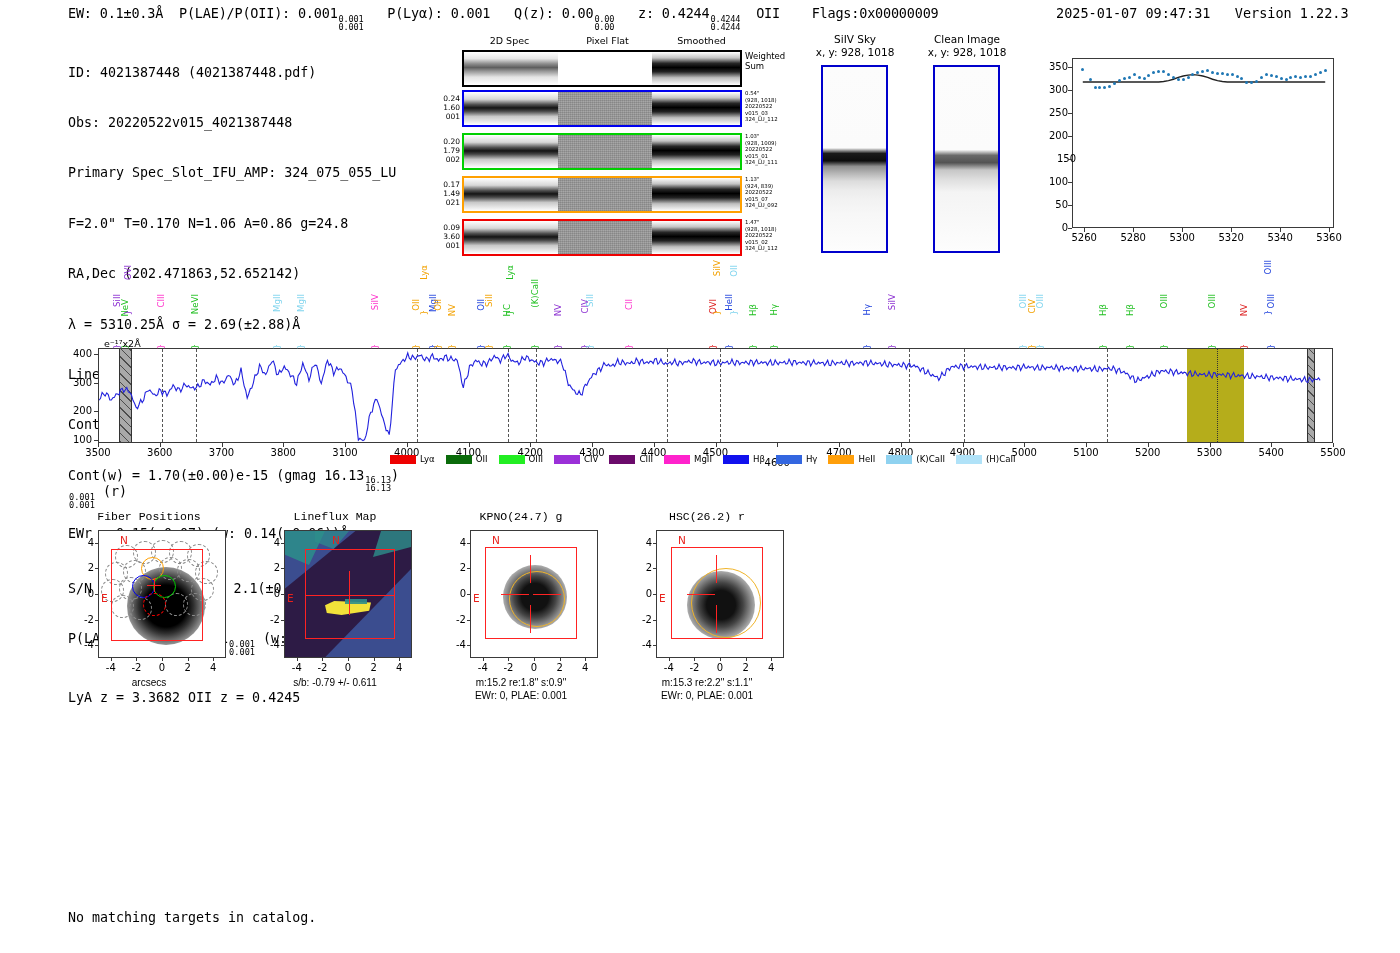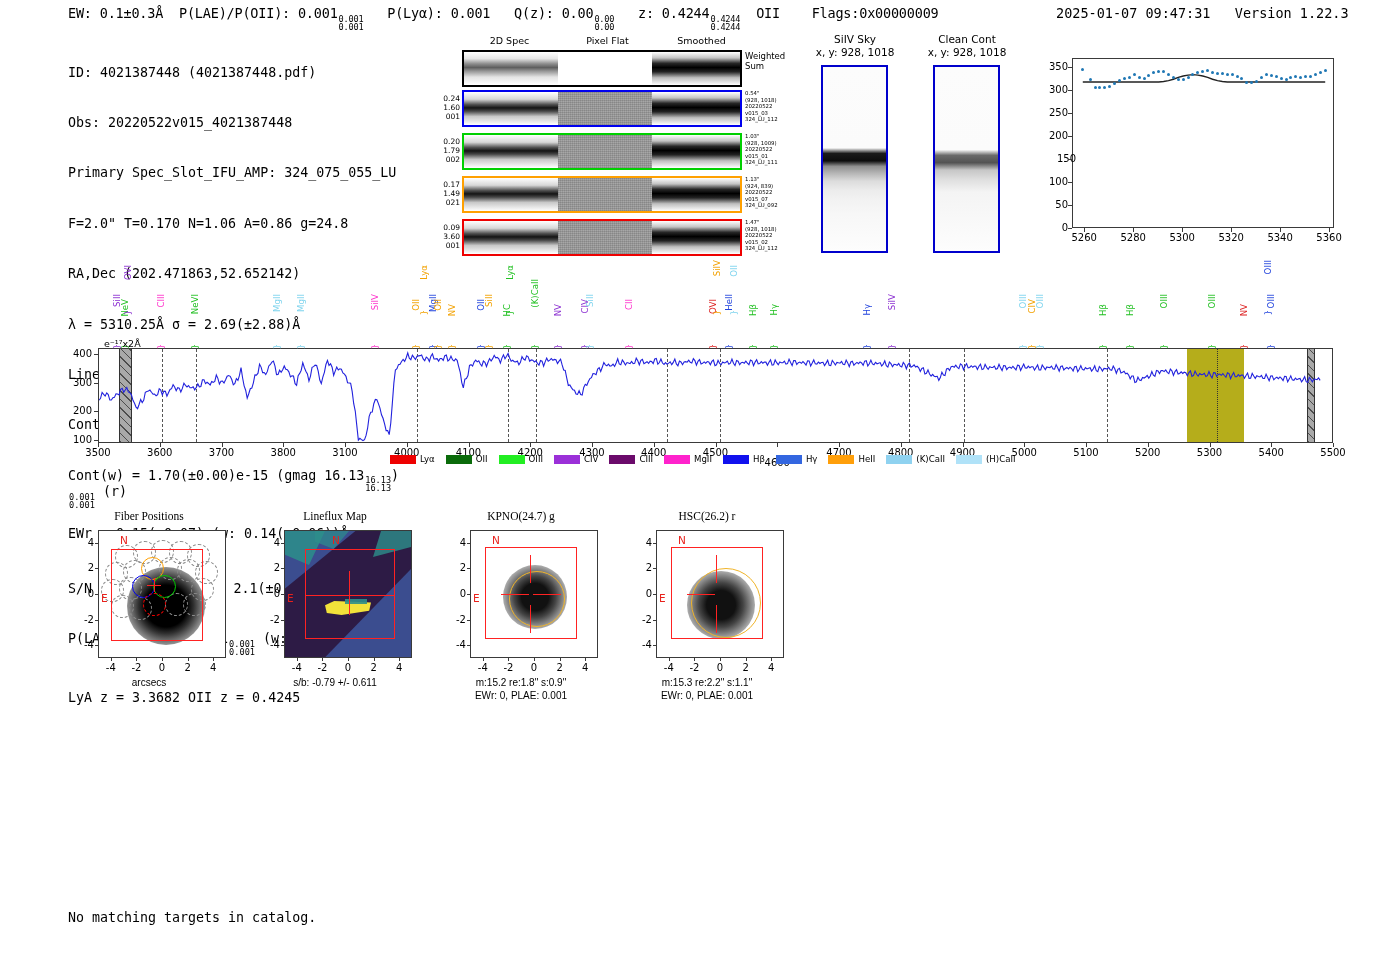--- a/index.html
+++ b/index.html
@@ -182,21 +182,21 @@
   #hscdex-line {
     position: absolute; left: 68px; top: 484px;
     font-size: 13.3px; white-space: nowrap;
   }
 
   
   #bottom-row { position: absolute; left: 60px; top: 510px; width: 730px; height: 230px; }
   .bp { position: absolute; top: 0; width: 178px; height: 230px; }
   .bp-title {
     position: absolute; left: 0; top: 0; width: 100%;
-    text-align: center; font-family: Liberation Serif, serif; font-size: 11.5px;
+    text-align: center; font-family: Liberation Mono, monospace; font-size: 11.5px;
   }
   .bp-frame { position: absolute; left: 38px; top: 20px; width: 128px; height: 128px;
               border: 1px solid #3a3a3a; overflow: hidden; background: #fff; }
   .bp-caption {
     position: absolute; left: 0; width: 100%; text-align: center;
     font-family: Liberation Sans, sans-serif; font-size: 10px; line-height: 12px;
   }
   .nlabel, .elabel {
     position: absolute; color: #e8211b;
     font-family: "DejaVu Sans", sans-serif; font-size: 10.5px;
@@ -410,21 +410,21 @@
 
   <div id="sky-group">
     <div class="cut-title" style="left:0px; top:0px;">
       <div>SiIV Sky</div>
       <div>x, y: 928, 1018</div>
     </div>
     <div class="cutbox" style="left:21px; top:32px; width:67px; height:188px;">
       <div class="sky-img"></div>
     </div>
     <div class="cut-title" style="left:112px; top:0px;">
-      <div>Clean Cont</div>
+      <div>Clean Image</div>
       <div>x, y: 928, 1018</div>
     </div>
     <div class="cutbox" style="left:133px; top:32px; width:67px; height:188px;">
       <div class="sky-img clean"></div>
     </div>
   </div>
 
   <div id="zoom-spec">
     <div class="units-lbl" style="left:44px; top:24px;">e⁻¹⁷x2Å</div>
     <div id="zs-frame" class="axis-frame">

